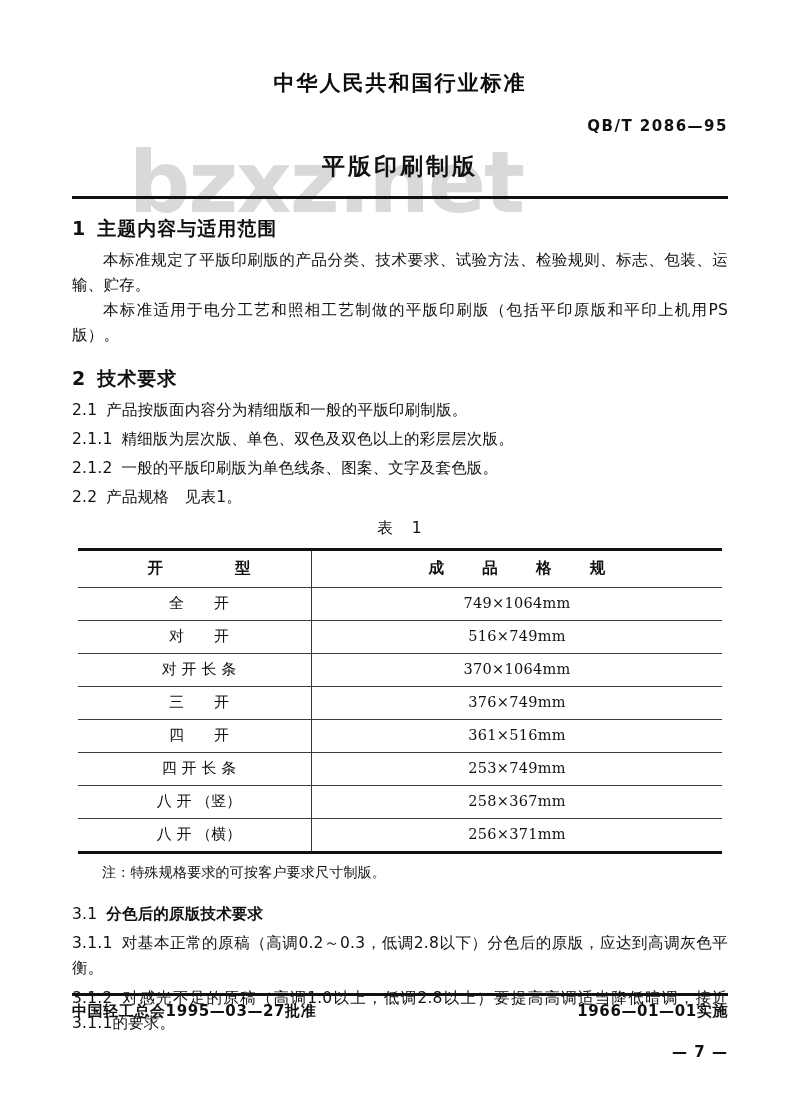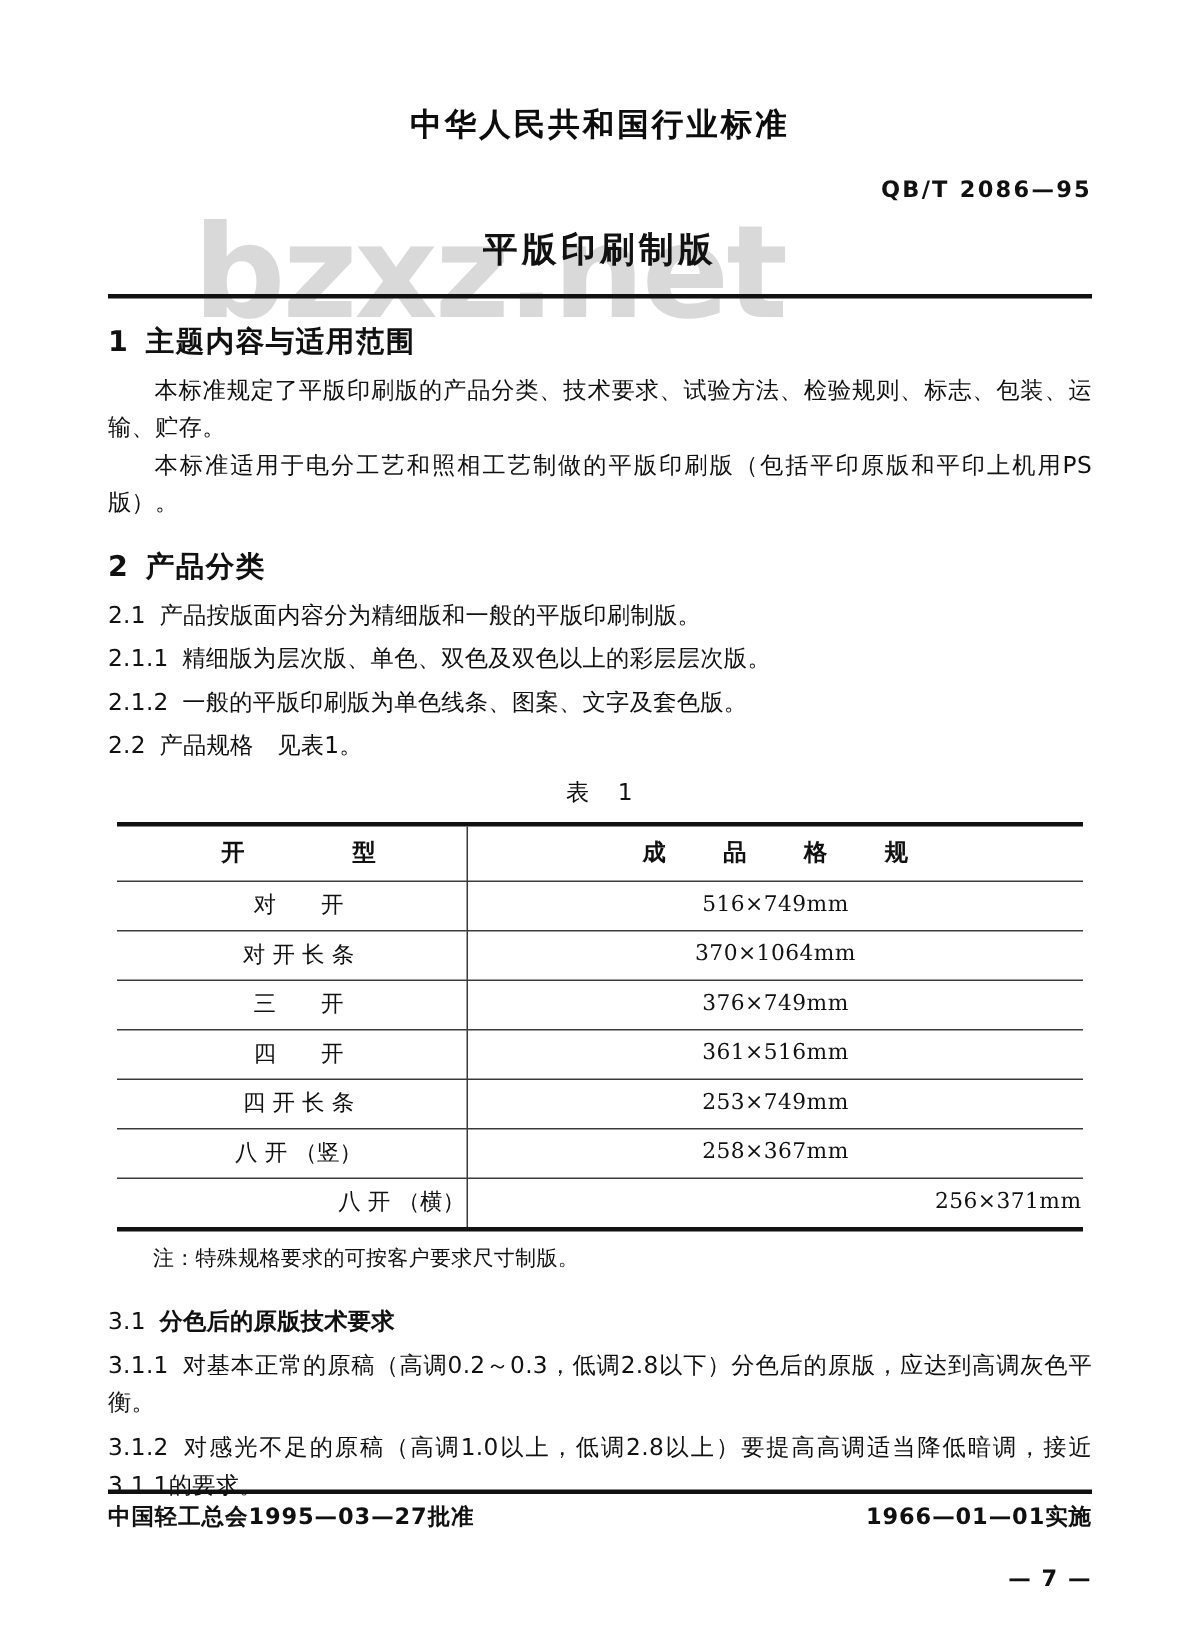--- a/index.html
+++ b/index.html
@@ -134,21 +134,20 @@
   }
   table.spec tr.head td {
     border-top: 3px solid #111111;
     border-bottom: 1px solid #3a3a3a;
     height: 34px;
     font-weight: bold;
     font-size: 15.5px;
   }
   table.spec tr:last-child td {
     border-bottom: 3px solid #111111;
-    text-align: right;
   }
   td.c-left {
     width: 222px;
     text-align: center;
     border-right: 1px solid #3a3a3a;
     padding-left: 10px;
   }
   td.c-right {
     text-align: center;
     font-family: "DejaVu Serif", "Liberation Serif", serif;
@@ -212,21 +211,21 @@
 
     <div class="sec-h">
       <span class="num">1</span><span>主题内容与适用范围</span>
     </div>
     <p class="para">本标准规定了平版印刷版的产品分类、技术要求、试验方法、检验规则、标志、包装、运输、贮存。</p>
     <p class="para">本标准适用于电分工艺和照相工艺制做的平版印刷版（包括平印原版和平印上机用PS版）。</p>
 
     <div class="gap-m"></div>
 
     <div class="sec-h">
-      <span class="num">2</span><span>产品分类</span>
+      <span class="num">2</span><span>技术要求</span>
     </div>
     <p class="clause">
       <span class="cnum">2.1</span><span>产品按版面内容分为精细版和一般的平版印刷制版。</span>
     </p>
     <p class="clause">
       <span class="cnum">2.1.1</span><span>精细版为层次版、单色、双色及双色以上的彩层层次版。</span>
     </p>
     <p class="clause">
       <span class="cnum">2.1.2</span><span>一般的平版印刷版为单色线条、图案、文字及套色版。</span>
     </p>
@@ -242,20 +241,24 @@
       <tbody>
         <tr class="head">
           <td class="c-left">
             <span class="wsp2">开</span><span style="display:inline-block;width:58px"></span><span>型</span>
           </td>
           <td class="c-right" style="font-family:'DejaVu Sans','Liberation Sans',sans-serif;font-size:15.5px">
             <span>成</span><span style="display:inline-block;width:38px"></span><span>品</span><span style="display:inline-block;width:38px"></span><span>格</span><span style="display:inline-block;width:38px"></span><span>规</span>
           </td>
         </tr>
         <tr>
+          <td class="c-left">全　　开</td>
+          <td class="c-right">749×1064mm</td>
+        </tr>
+        <tr>
           <td class="c-left">对　　开</td>
           <td class="c-right">516×749mm</td>
         </tr>
         <tr>
           <td class="c-left">对 开 长 条</td>
           <td class="c-right">370×1064mm</td>
         </tr>
         <tr>
           <td class="c-left">三　　开</td>
           <td class="c-right">376×749mm</td>

